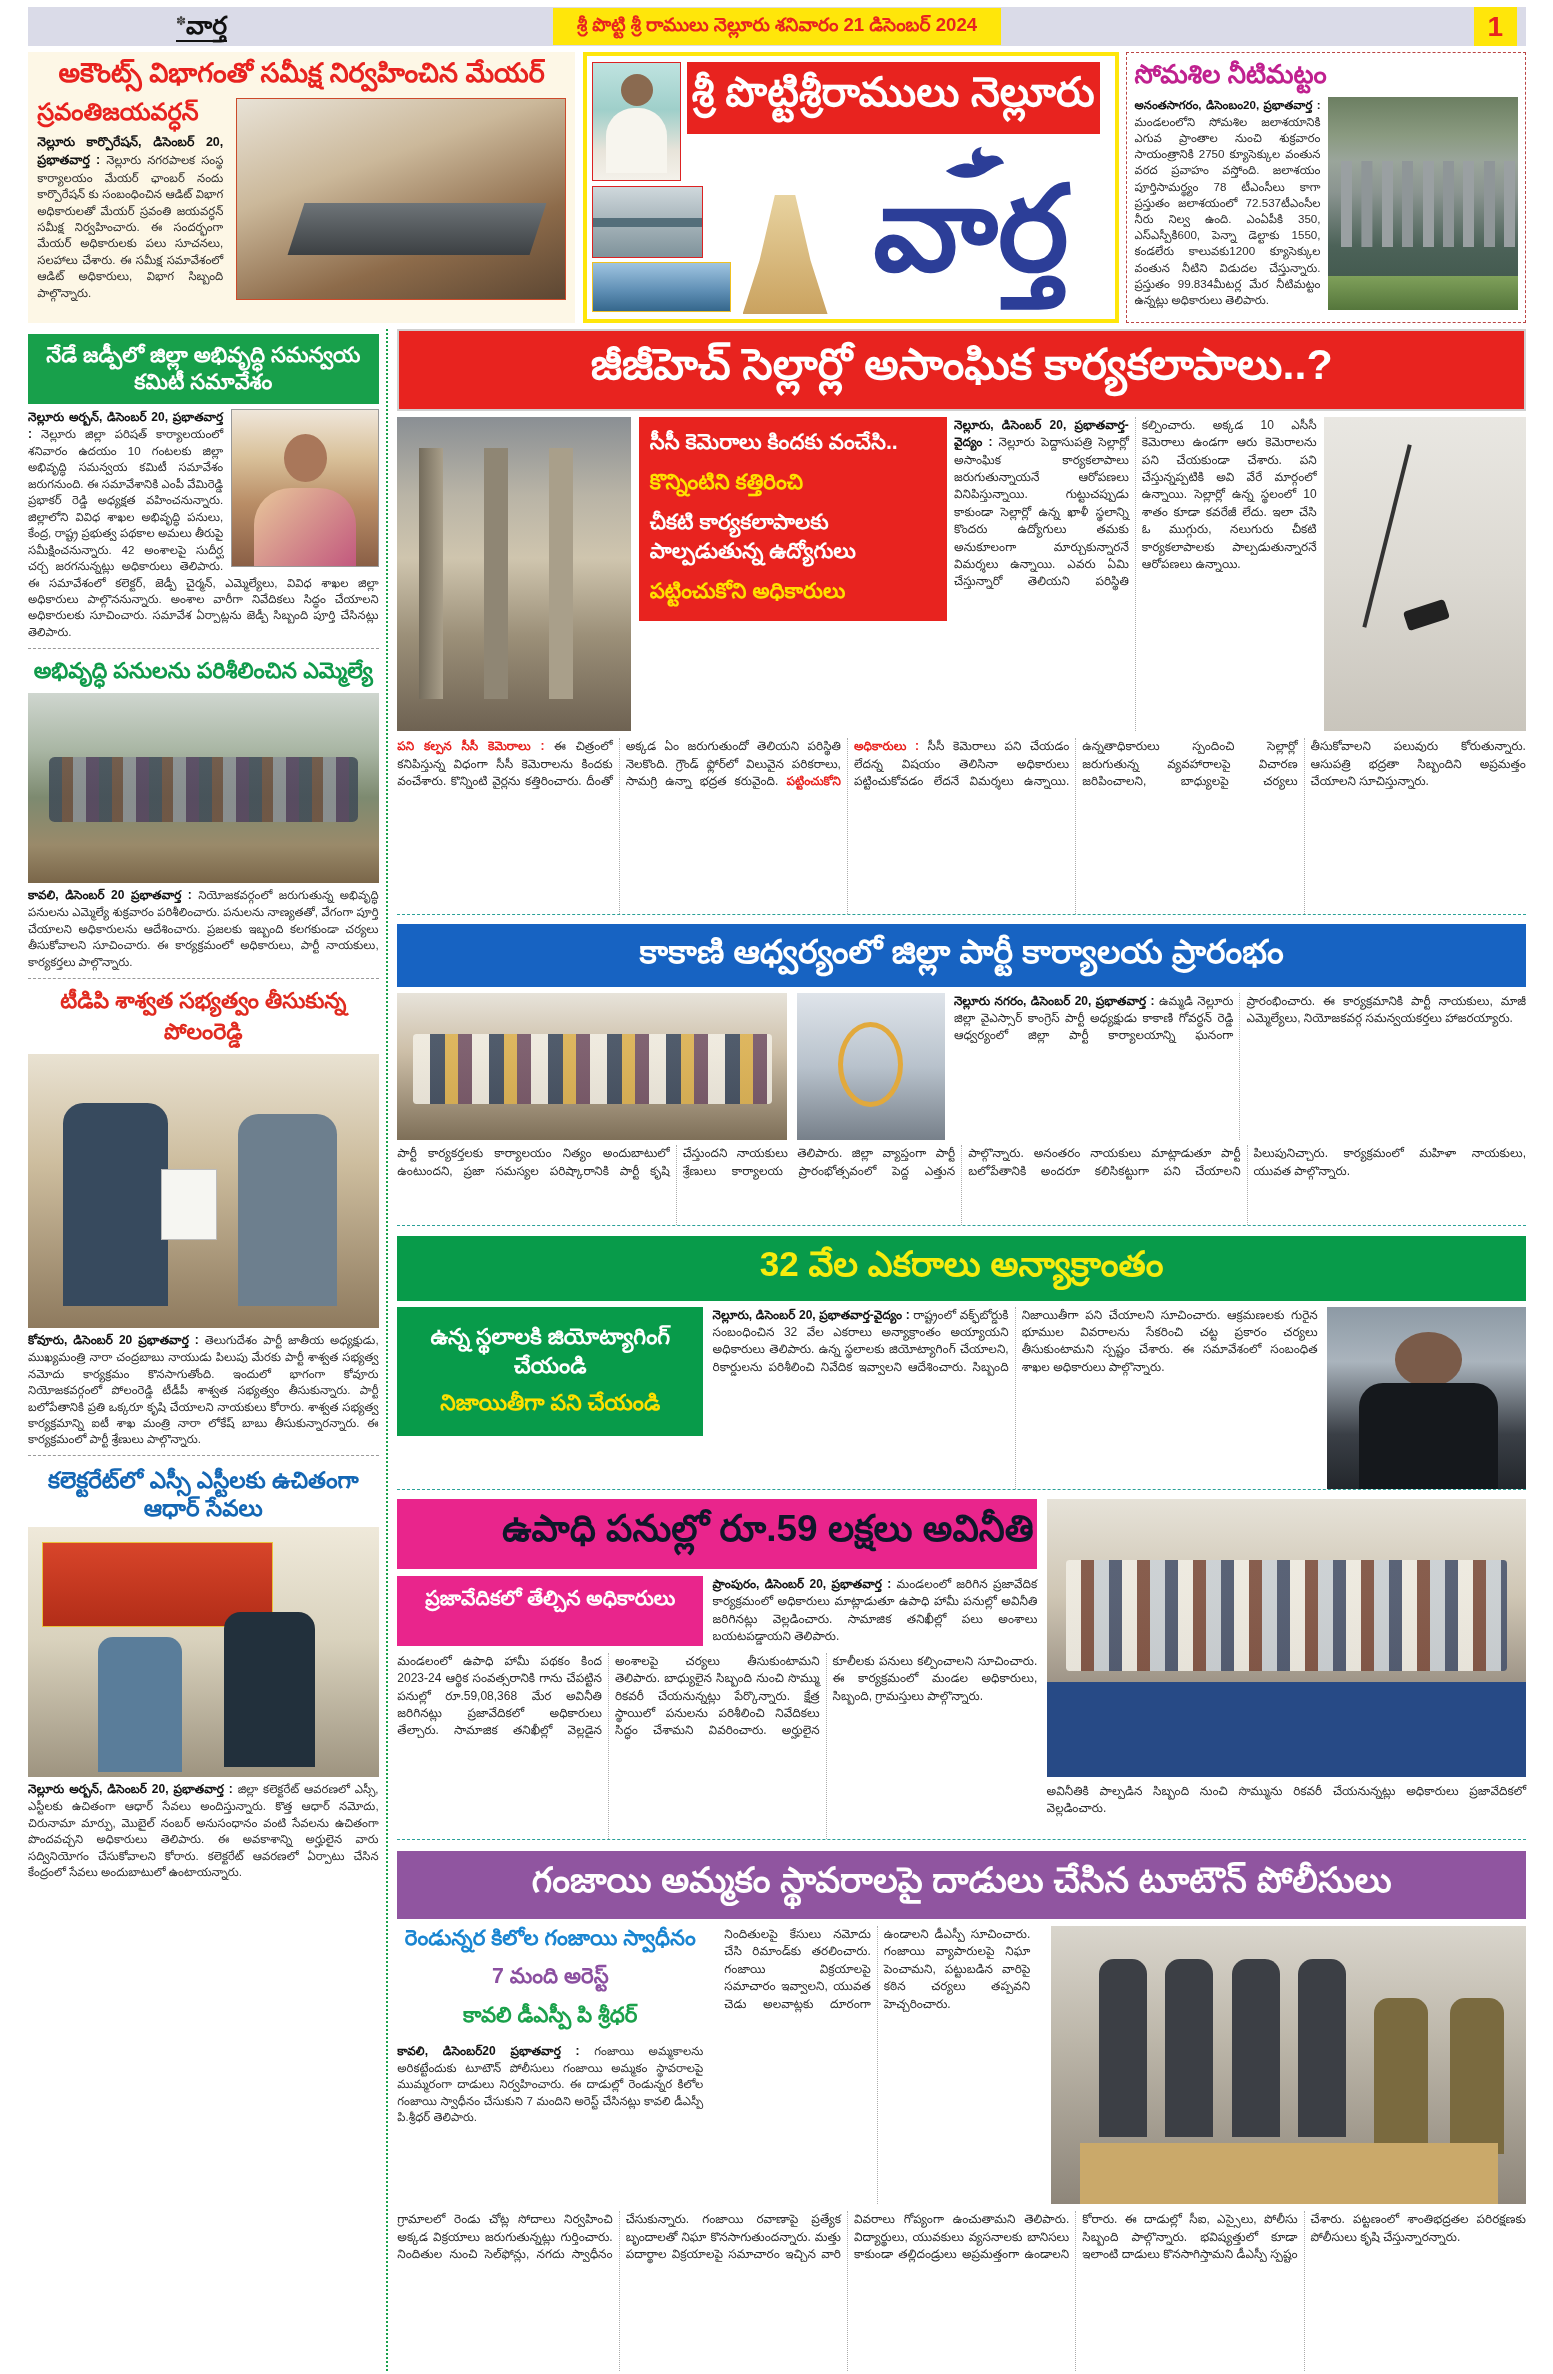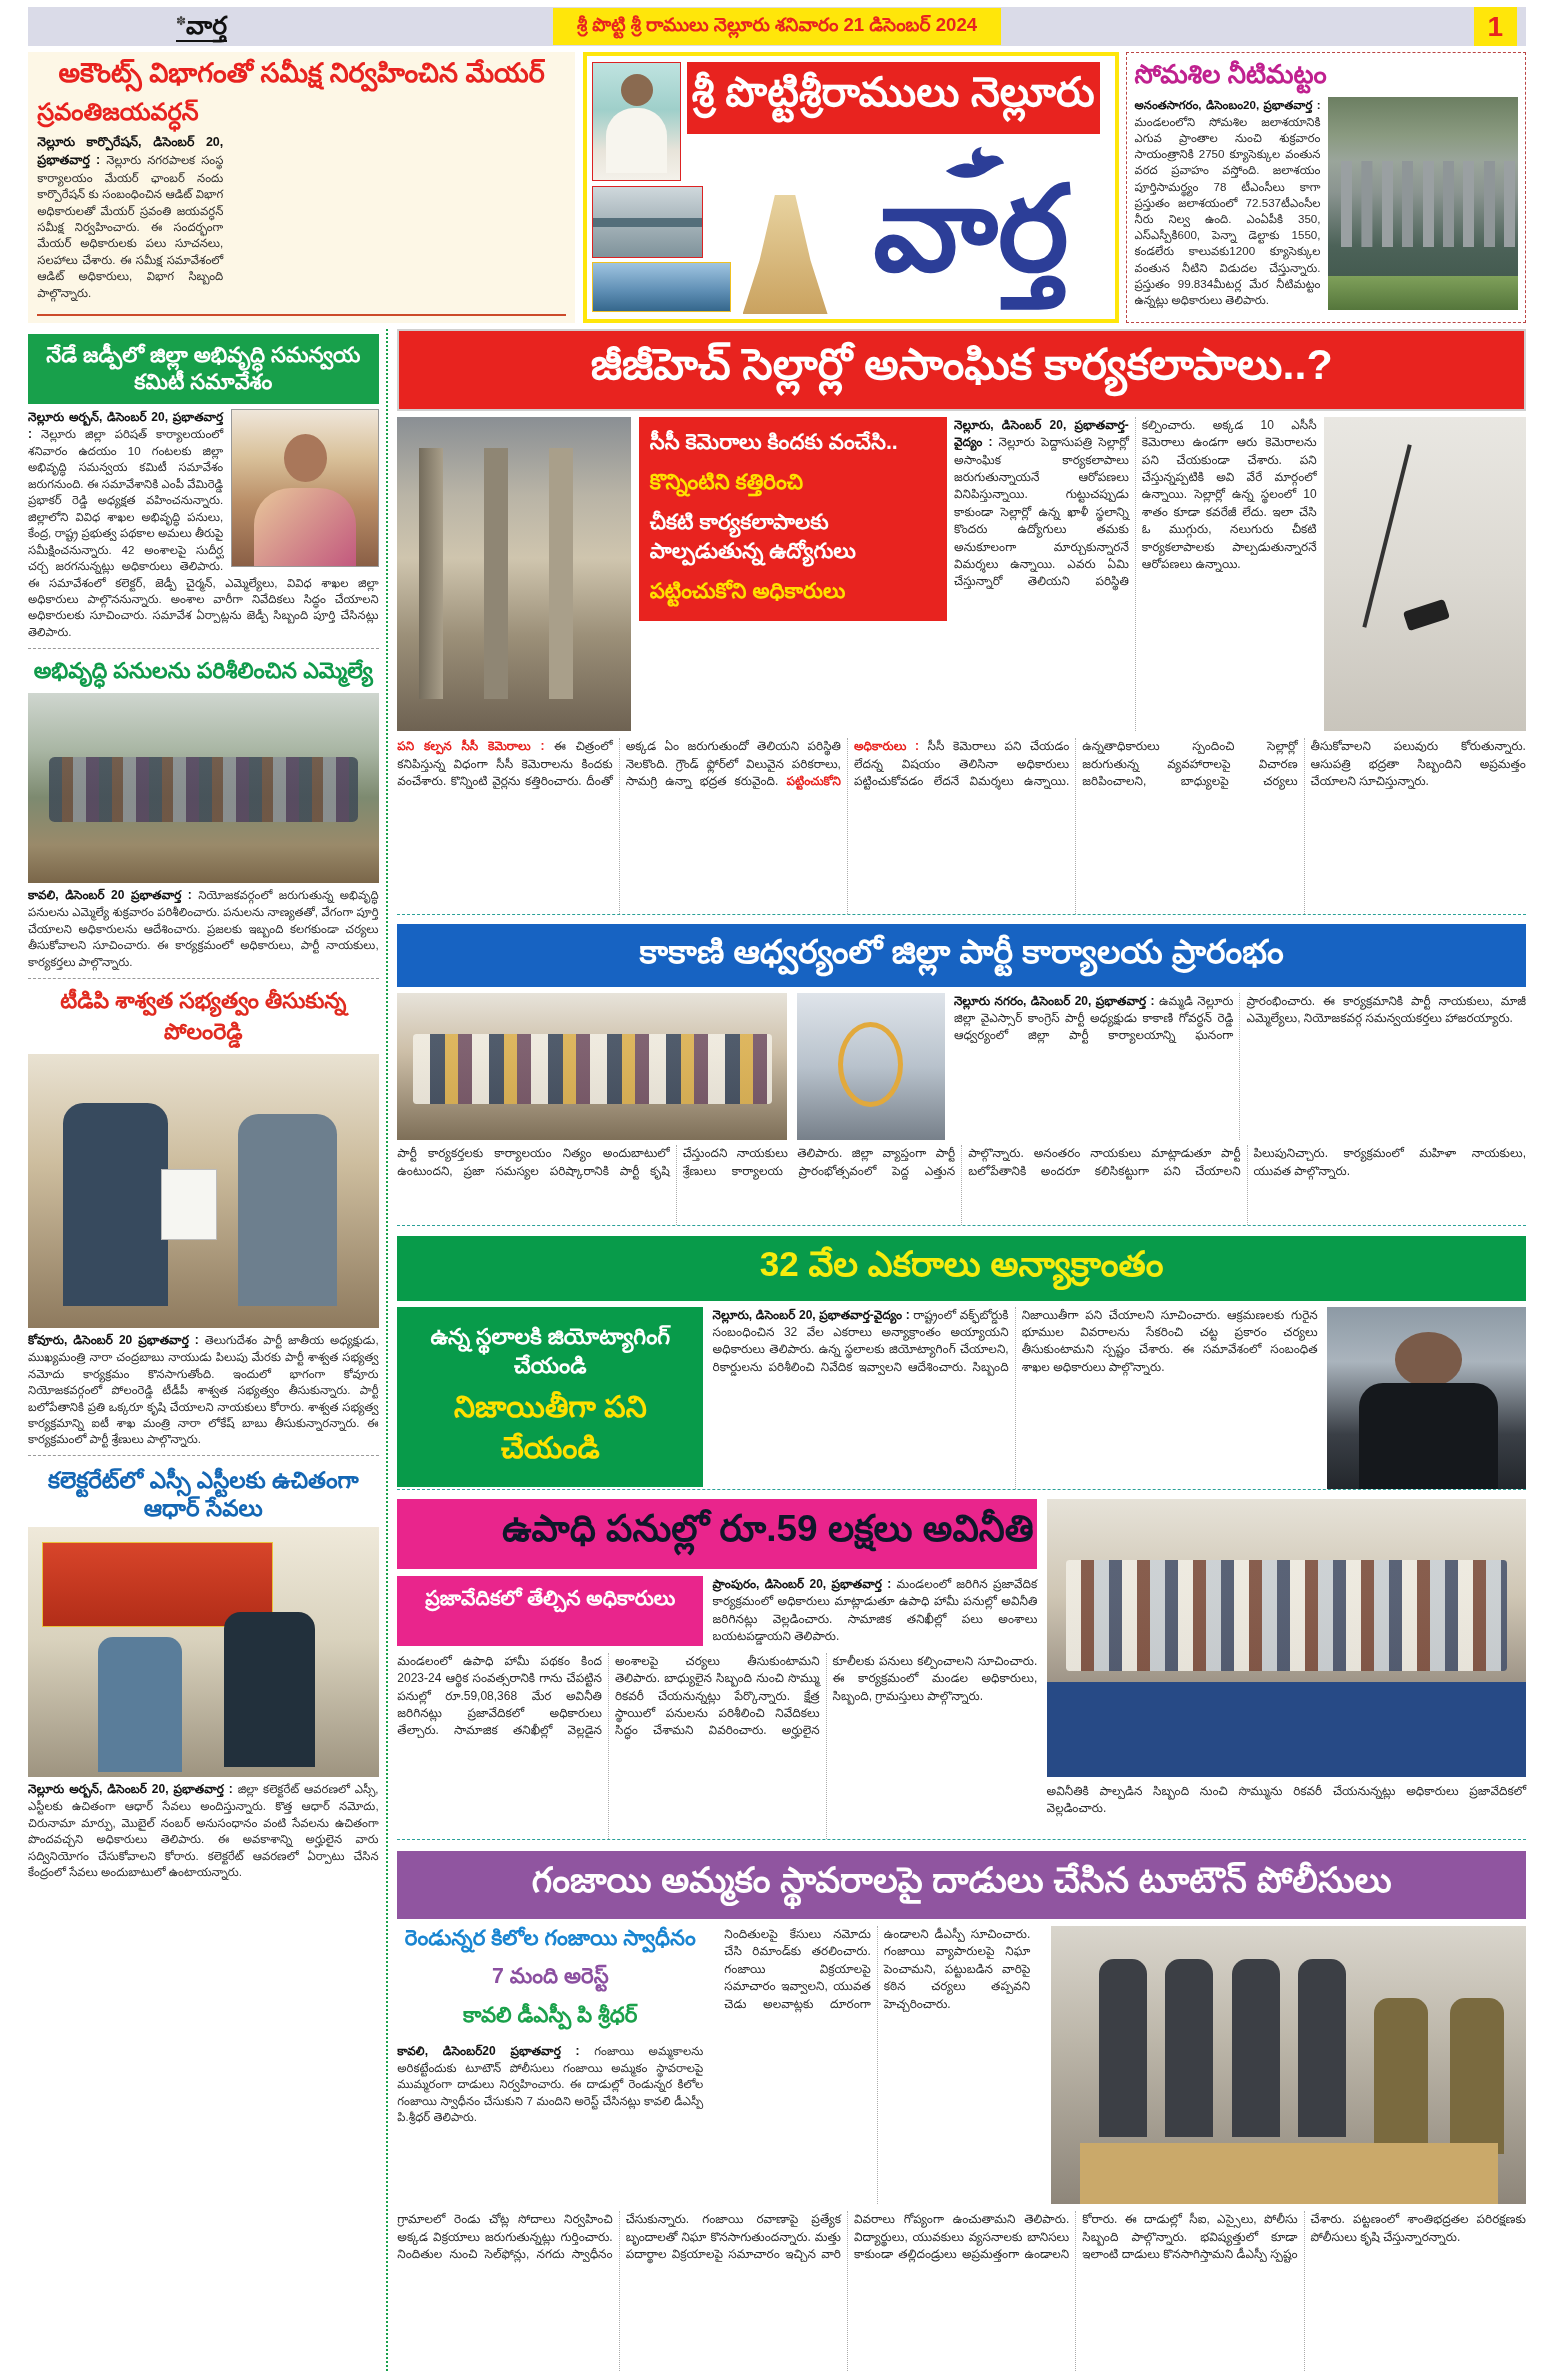--- a/index.html
+++ b/index.html
@@ -16,21 +16,21 @@
 
   
   .dateline { font-weight:bold; color:#111; }
   .body-text { color:#2b2b2b; text-align:justify; }
   .photo { position:relative; overflow:hidden; }
 
   
   .top-row { display:flex; height:271px; gap:7.4px; }
   .mayor { width:568px; background:#fdf7e6; padding:5.6px 9.3px; }
   .mayor h1 { color:#e8231f; font-size:27px; text-align:center; font-weight:bold; margin-bottom:3.7px; }
-  .mayor-flex { display:flex; gap:13px;flex-direction:column; }
+  .mayor-flex { display:flex; gap:13px; }
   .mayor-left { width:186px; }
   .mayor-left h2 { color:#e8231f; font-size:24px; font-weight:bold; margin-bottom:1.9px; }
   .mayor-left .dateline { font-size:12.5px; }
   .mayor-left .body-text { font-size:11.6px; line-height:1.42; }
   .mayor-photo { flex:1; height:202px; border:1.9px solid #cc4a2a; background:linear-gradient(160deg,#e8e2d6 0%,#cbb89a 35%,#8d6b4a 70%,#5d4733 100%); }
   .mayor-photo .table { position:absolute; left:18%; right:8%; top:52%; height:26%; background:linear-gradient(#6e7478,#3c4043); transform:skewX(-18deg); }
 
   .masthead { width:557px; border:4.6px solid #ffe60a; background:#fff; position:relative; }
   .mast-banner { position:absolute; left:100px; right:15px; top:5.6px; height:72px; background:#e8231f; color:#fff; font-weight:bold; font-size:41px; display:flex; align-items:center; justify-content:center; }
   .mast-portrait { position:absolute; left:5.6px; top:5.6px; width:89px; height:119px; border:1.9px solid #d22; background:linear-gradient(180deg,#bfe3e0 0%,#9fcfca 40%,#e8e4da 75%,#f4f1ea 100%); }
@@ -98,21 +98,21 @@
   .kakani-photo1 .row-people { position:absolute; left:4%; right:4%; top:28%; height:48%; background:repeating-linear-gradient(90deg,#f6f3ea 0 16.7px,#30415a 16.7px 32px,#e0b24a 32px 45px,#6c4a62 45px 59px); opacity:.8; border-radius:3.7px; }
   .kakani-photo2 { width:148px; background:linear-gradient(180deg,#dfe4ea 0%,#b8c2cc 50%,#77808a 100%); }
   .kakani-photo2 .garland { position:absolute; left:28%; top:20%; width:44%; height:58%; border:5.6px solid #e2a93c; border-radius:50%; }
   .kakani-text { flex:1; font-size:12px; line-height:1.45; column-count:2; column-gap:13px; column-rule:0.9px dotted #aaa; }
   .kakani-bottom { margin-top:5.6px; font-size:12px; line-height:1.45; column-count:4; column-gap:13px; column-rule:0.9px dotted #aaa; height:80px; overflow:hidden; }
 
   .k32-headline { background:#089b4a; color:#f7ec0f; font-weight:bold; font-size:35px; text-align:center; padding:8.3px 3.7px; margin-top:5.6px; }
   .k32-flex { display:flex; gap:9.3px; margin-top:5.6px; height:182px; }
   .k32-subbox { width:306px; background:#089b4a; text-align:center; padding:15px 9.3px; align-self:flex-start; }
   .k32-subbox .s1 { color:#fff; font-size:22px; font-weight:bold; line-height:1.35; }
-  .k32-subbox .s2 { color:#ffe100; font-size:30px; font-weight:bold; margin-top:9.3px; }
+  .k32-subbox .s2 { color:#ffe100; font-size:22px; font-weight:bold; margin-top:9.3px; }
   .k32-text { flex:1; font-size:12px; line-height:1.45; column-count:2; column-gap:13px; column-rule:0.9px dotted #aaa; }
   .k32-photo { width:199px; background:linear-gradient(180deg,#8d9aa5 0%,#aab4bd 30%,#3a3f46 70%,#23272c 100%); }
   .k32-photo .face { position:absolute; left:34%; top:14%; width:34%; height:30%; border-radius:50%; background:#7a5b49; }
   .k32-photo .shirt { position:absolute; left:16%; top:42%; width:70%; height:58%; background:#15181c; border-radius:24px 24px 0 0; }
 
   .upadhi-flex { display:flex; gap:9.3px; margin-top:5.6px; }
   .upadhi-left { width:640px; }
   .upadhi-headline { background:#e9258c; color:#0f172a; font-weight:bold; font-size:37px; text-align:right; padding:9.3px 3.7px; }
   .upadhi-subrow { display:flex; gap:9.3px; margin-top:7.4px; }
   .upadhi-subbox { width:306px; background:#e9258c; color:#fff; font-size:20.4px; font-weight:bold; text-align:center; padding:11px 7.4px; }

